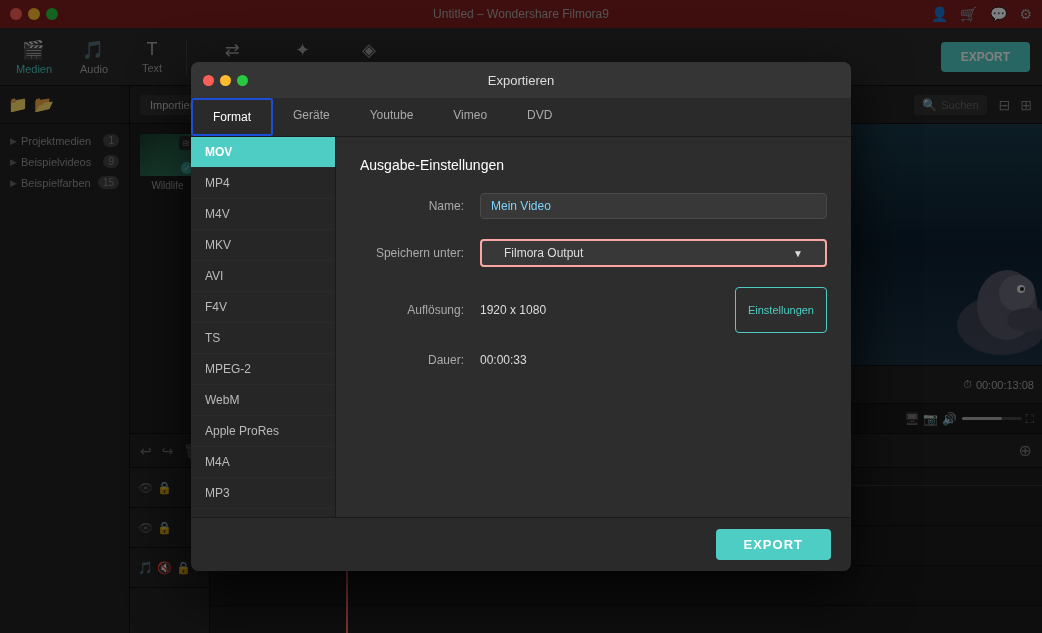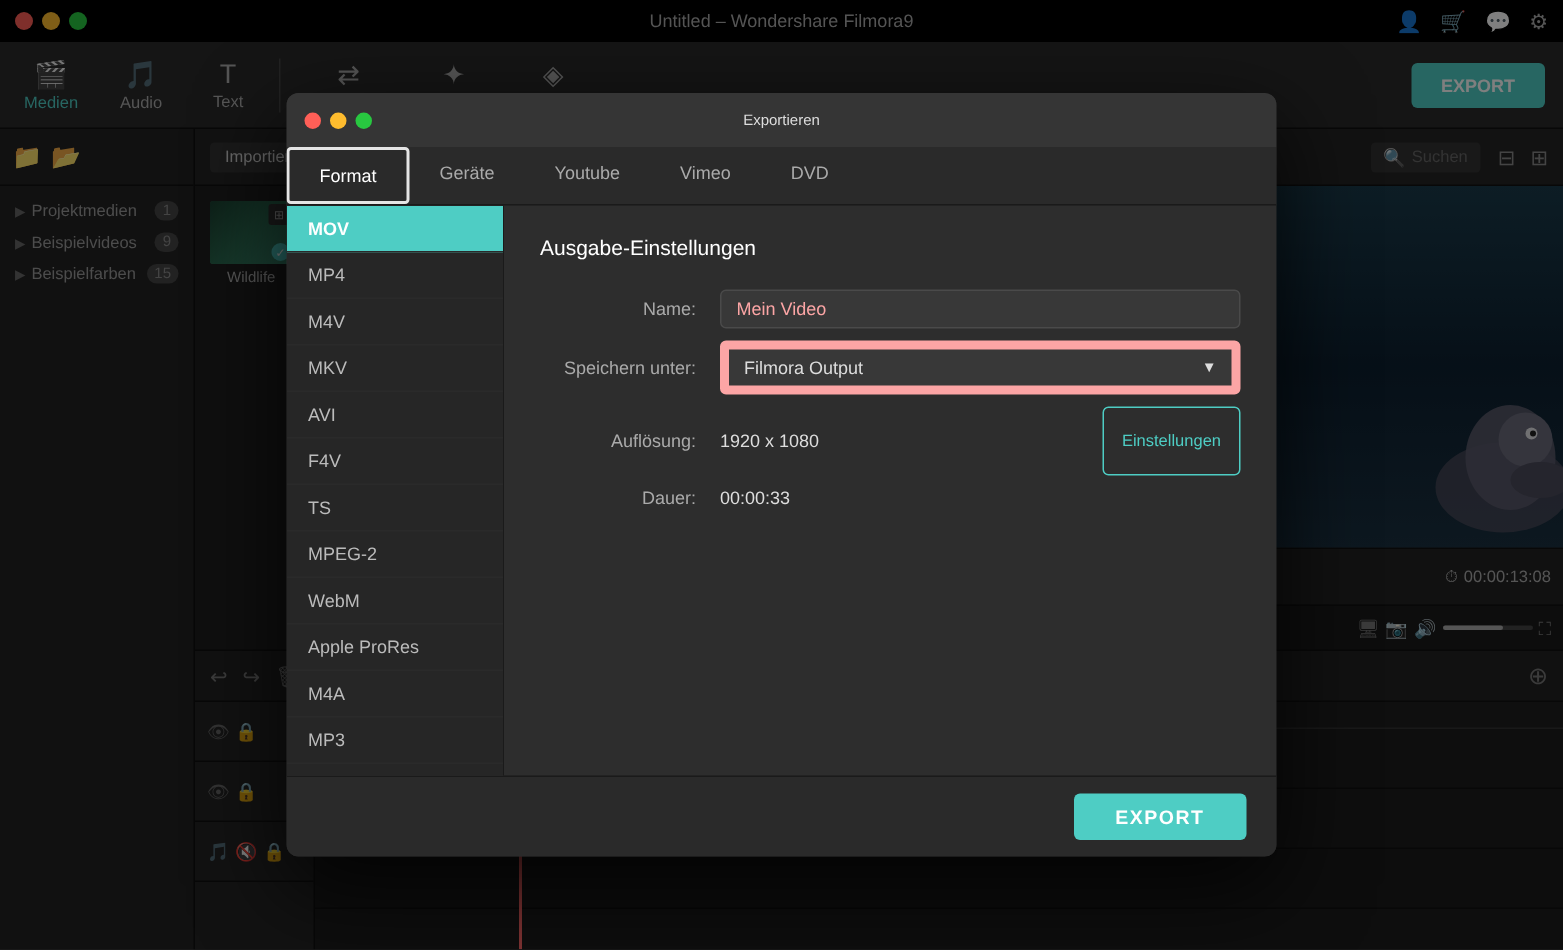--- a/index.html
+++ b/index.html
@@ -9,21 +9,21 @@
       background: #1a1a1a;
       font-family: -apple-system, BlinkMacSystemFont, 'Helvetica Neue', Arial, sans-serif;
       overflow: hidden;
       color: #ccc;
       font-size: 12px;
     }
 
     
     .titlebar {
       height: 28px;
-      background: #000000;
+      background: #7f1d1d;
       display: flex;
       align-items: center;
       padding: 0 10px;
       position: relative;
     }
     .traffic-lights {
       display: flex;
       gap: 6px;
       align-items: center;
     }
@@ -437,39 +437,39 @@
       gap: 6px;
     }
     .dtl { width: 11px; height: 11px; border-radius: 50%; }
     .dtl-red { background: #ff5f57; }
     .dtl-yellow { background: #febc2e; }
     .dtl-green { background: #28c840; }
     .dialog-title {
       position: absolute;
       left: 50%;
       transform: translateX(-50%);
-      font-size: 10px;
+      font-size: 13px;
       color: #ddd;
     }
     .dialog-tabs {
       display: flex;
       background: #2a2a2a;
       border-bottom: 1px solid #1a1a1a;
     }
     .dialog-tab {
       padding: 10px 20px;
       font-size: 12px;
       color: #aaa;
       cursor: pointer;
       border-bottom: 2px solid transparent;
     }
     .dialog-tab.active {
       color: #fff;
       border-bottom: 2px solid #4ecdc4;
-      border: 2px solid #e5e5e5;
+      border: 2px solid #1d4ed8;
       border-radius: 3px;
       color: #fff;
     }
     .dialog-body {
       display: flex;
       height: 380px;
     }
     .format-list {
       width: 145px;
       background: #262626;
@@ -493,51 +493,51 @@
       padding: 20px 24px;
     }
     .settings-title {
       font-size: 14px;
       color: #fff;
       margin-bottom: 20px;
     }
     .settings-row {
       display: flex;
       align-items: center;
-      margin-bottom: 8px;
+      margin-bottom: 20px;
     }
     .settings-label {
       width: 120px;
       text-align: right;
       color: #aaa;
       font-size: 12px;
       padding-right: 16px;
     }
     .settings-value {
       flex: 1;
       font-size: 12px;
       color: #ddd;
     }
     .settings-input {
       flex: 1;
       background: #383838;
       border: 1px solid #4a4a4a;
       border-radius: 4px;
-      color: #fca5a5;
+      color: #7dd3fc;
       padding: 5px 10px;
       font-size: 12px;
       outline: none;
     }
     .settings-select {
       flex: 1;
       background: #383838;
-      border: 6px solid #fca5a5;
+      border: 2px solid #fca5a5;
       border-radius: 4px;
       color: #ddd;
-      padding: 5px 10px;
+      padding: 5px 22px;
       font-size: 12px;
       outline: none;
       display: flex;
       align-items: center;
       justify-content: space-between;
     }
     .settings-btn {
       background: transparent;
       border: 1px solid #4ecdc4;
       color: #4ecdc4;

